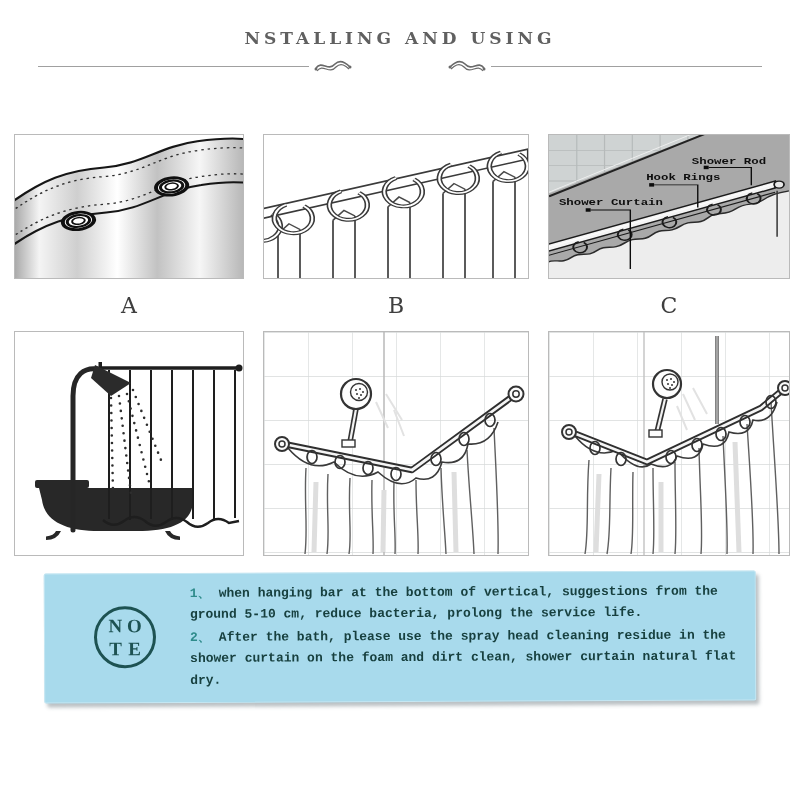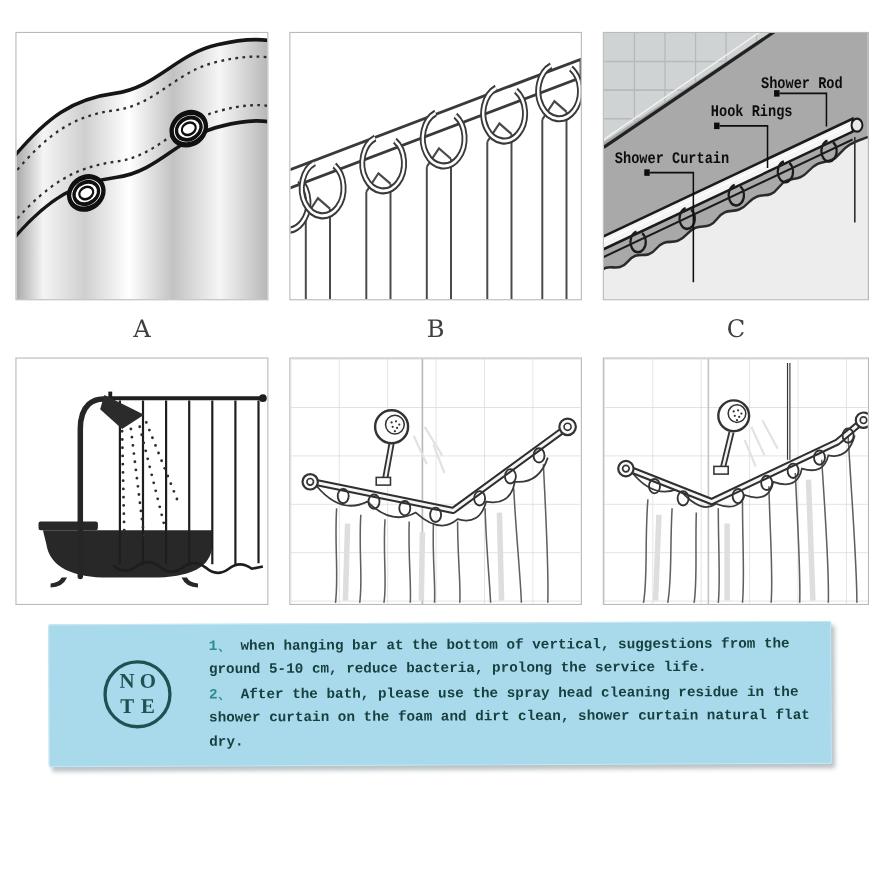--- a/index.html
+++ b/index.html
@@ -8,21 +8,21 @@
   
   .hdr{margin-top:28px;text-align:center;}
   .title{display:inline-block;font-family:"DejaVu Serif",serif;font-weight:bold;
          font-size:17px;letter-spacing:4px;color:#606060;}
   .divider{display:flex;align-items:center;width:724px;margin:10px auto 0;}
   .divider .rule{flex:1;height:0;border-top:1.6px solid #a0a0a0;}
   .divider .mid-gap{width:86px;}
   .orn{width:40px;height:16px;margin:0 4px;}
   
   .row{display:grid;grid-template-columns:230px 266px 242px;column-gap:19px;margin-left:14px;}
-  .row1{margin-top:29px;height:244px;}
+  .row1{margin-top:60px;height:145px;}
   .row2{margin-top:0;height:225px;}
   .panel{border:1px solid #bababa;background:#fff;box-sizing:border-box;overflow:hidden;}
   .panel svg{display:block;width:100%;height:100%;}
   .labels-row{display:grid;grid-template-columns:230px 266px 242px;column-gap:19px;
               margin-left:14px;height:52px;align-items:center;text-align:center;
               font-family:"DejaVu Serif",serif;font-size:22px;color:#3f3f3f;}
   
   .caption{margin:12px 0 0;text-align:center;font-family:"Liberation Mono","DejaVu Sans Mono",monospace;
            font-weight:bold;font-size:17px;color:#161616;}
   
@@ -42,20 +42,40 @@
   .note-num{color:#2e8b8b;margin-right:8px;}
   
   .anno{font-family:"Liberation Mono","DejaVu Sans Mono",monospace;font-weight:bold;
         font-size:12.5px;fill:#0d0d0d;}
 </style>
 </head>
 <body>
 
 <div class="page">
 
+  <div class="hdr">
+    <div class="title">NSTALLING AND USING</div>
+    <div class="divider">
+      <div class="rule"></div>
+      <svg class="orn" viewBox="0 0 40 16">
+        <path d="M3,10 C9,2 15,14 22,6 C27,1 33,5 37,9" fill="none" stroke="#6a6a6a" stroke-width="1.7"></path>
+        <path d="M4,13 C10,5 16,17 23,9 C28,4 33,8 36,11" fill="none" stroke="#6a6a6a" stroke-width="1.2"></path>
+        <circle cx="3" cy="11" r="1.5" fill="#6a6a6a"></circle>
+          <circle cx="37" cy="9" r="1.5" fill="#6a6a6a"></circle>
+      </svg>
+      <div class="mid-gap"></div>
+      <svg class="orn" viewBox="0 0 40 16" style="transform:scaleX(-1)">
+        <path d="M3,10 C9,2 15,14 22,6 C27,1 33,5 37,9" fill="none" stroke="#6a6a6a" stroke-width="1.7"></path>
+        <path d="M4,13 C10,5 16,17 23,9 C28,4 33,8 36,11" fill="none" stroke="#6a6a6a" stroke-width="1.2"></path>
+        <circle cx="3" cy="11" r="1.5" fill="#6a6a6a"></circle>
+          <circle cx="37" cy="9" r="1.5" fill="#6a6a6a"></circle>
+      </svg>
+      <div class="rule"></div>
+    </div>
+  </div>
 
   <div class="row row1">
 
     <div class="panel">
       <svg viewBox="0 0 230 203" preserveAspectRatio="none">
         <defs>
           <linearGradient id="gA" x1="0" y1="0" x2="1" y2="0">
             <stop offset="0" stop-color="#9e9e9e"></stop>
               <stop offset="0.12" stop-color="#f4f4f4"></stop>
             <stop offset="0.28" stop-color="#cfcfcf"></stop>

